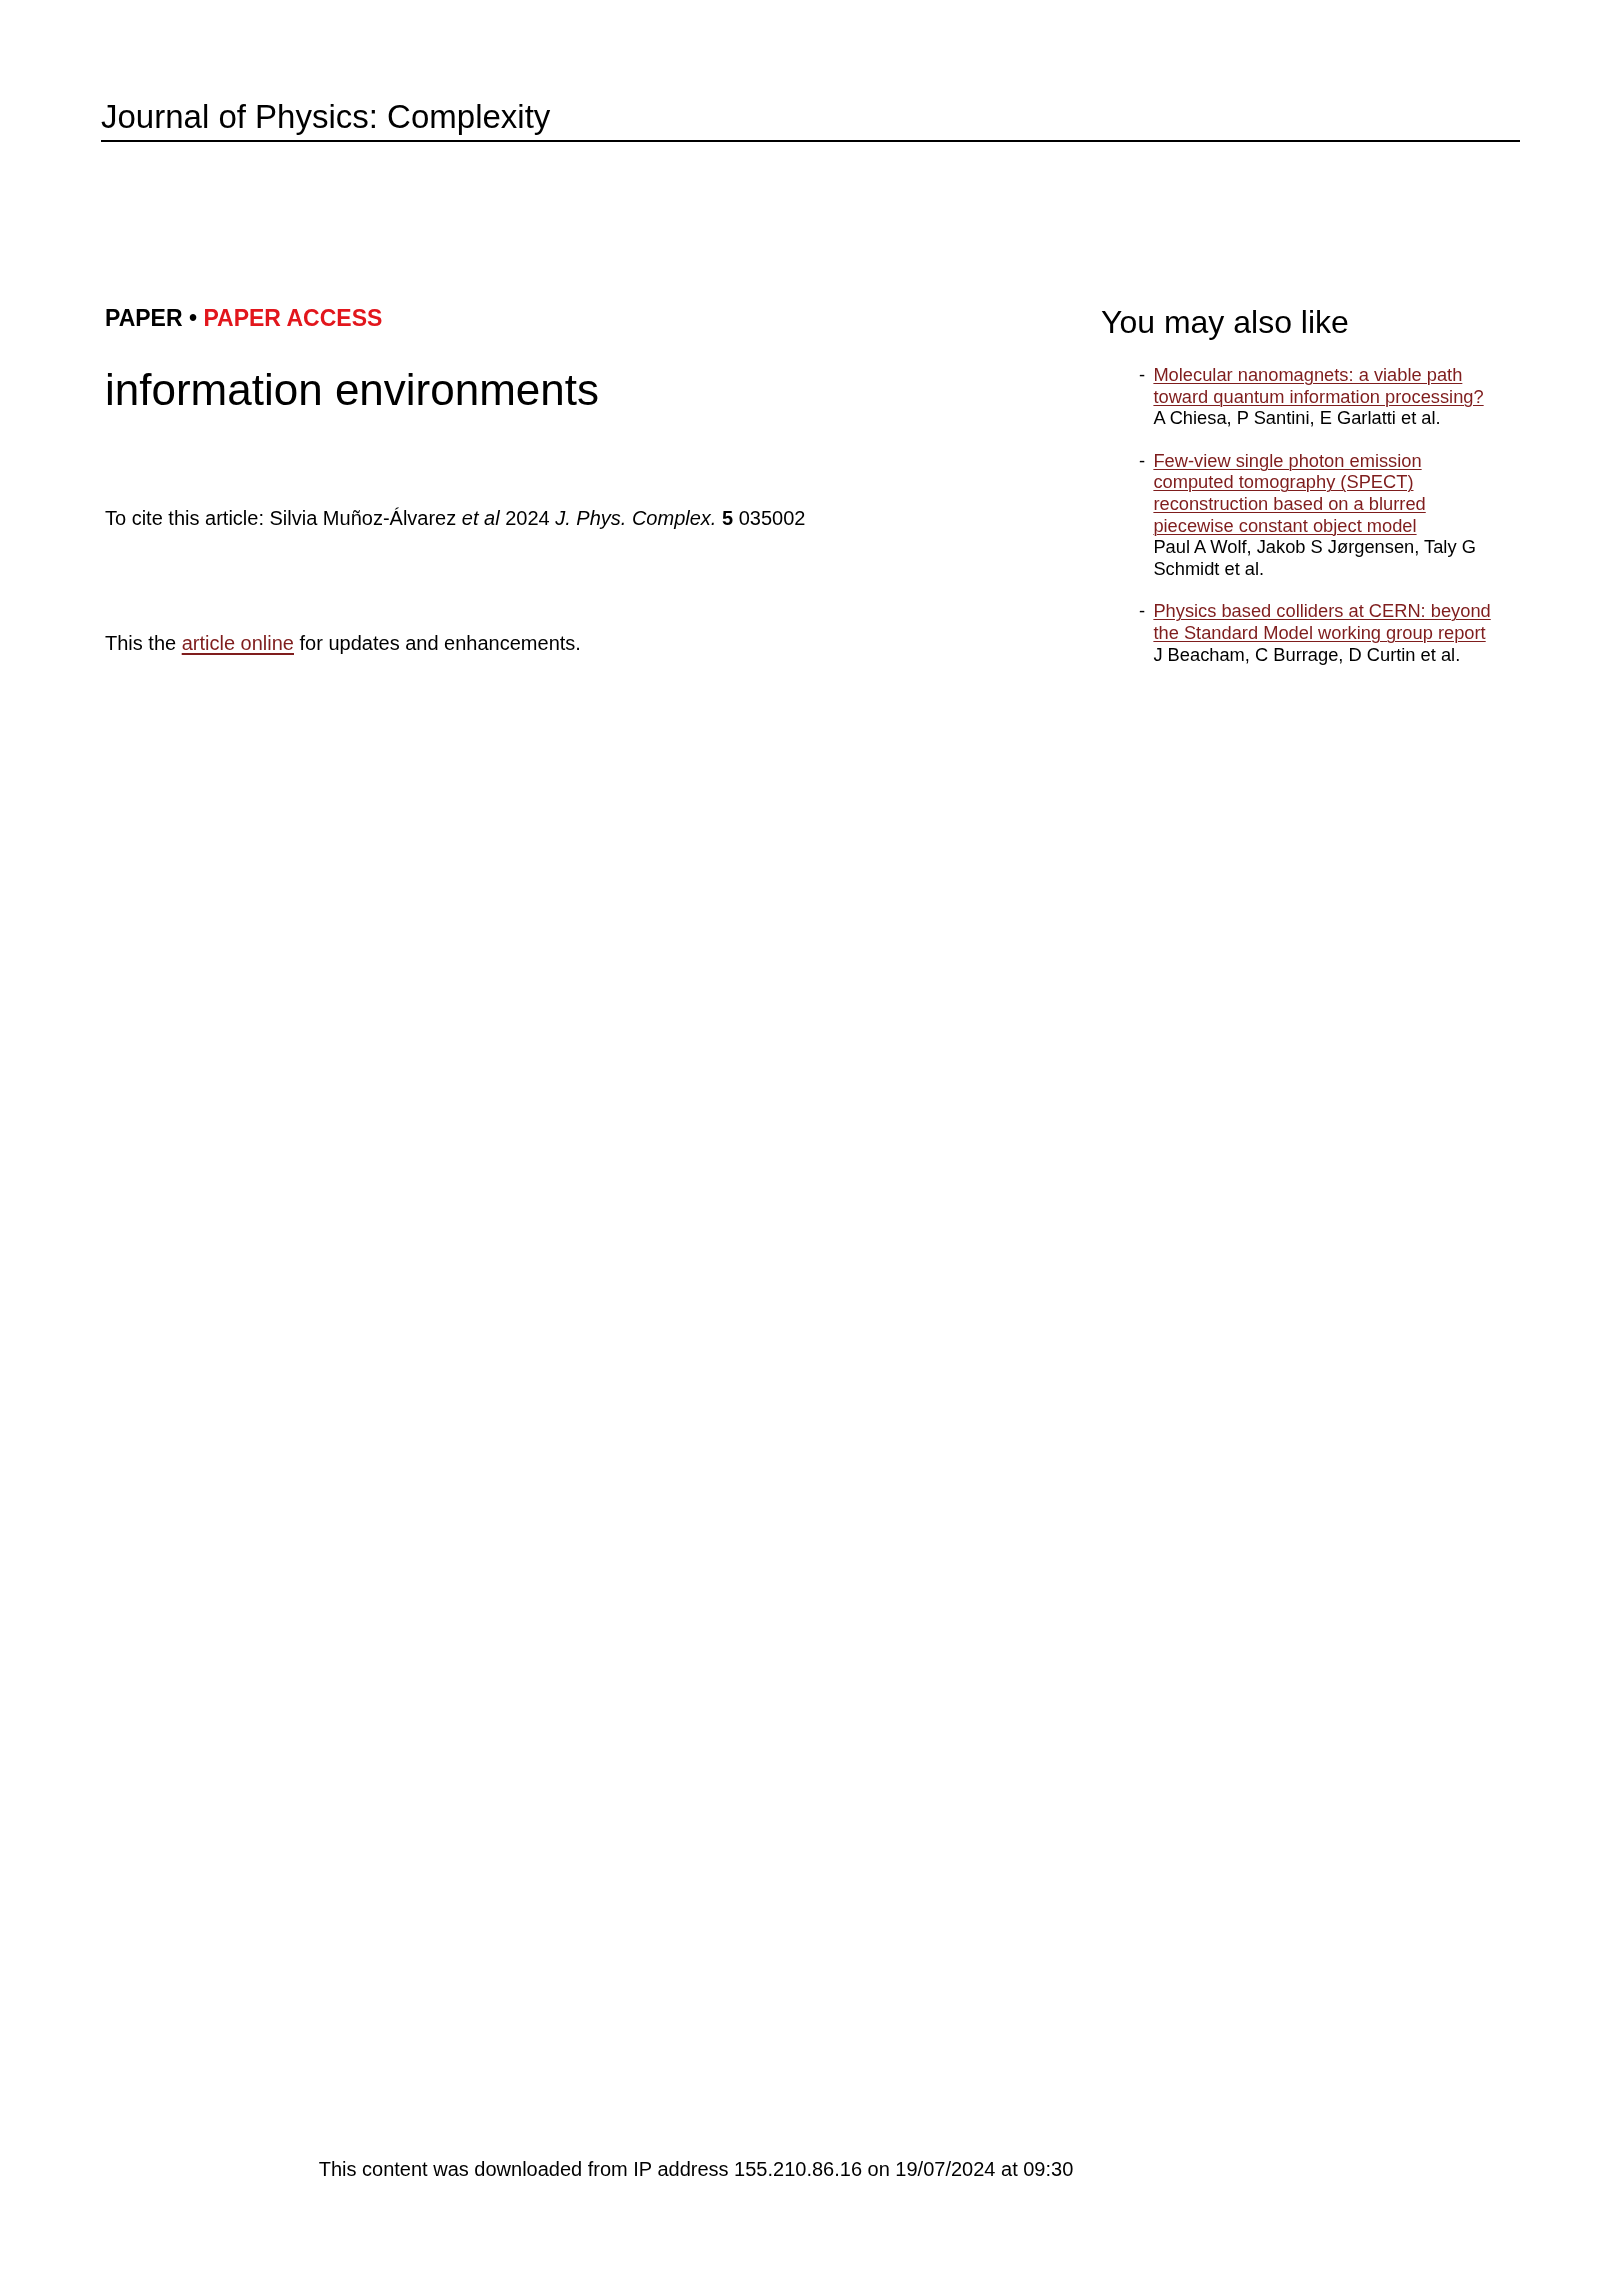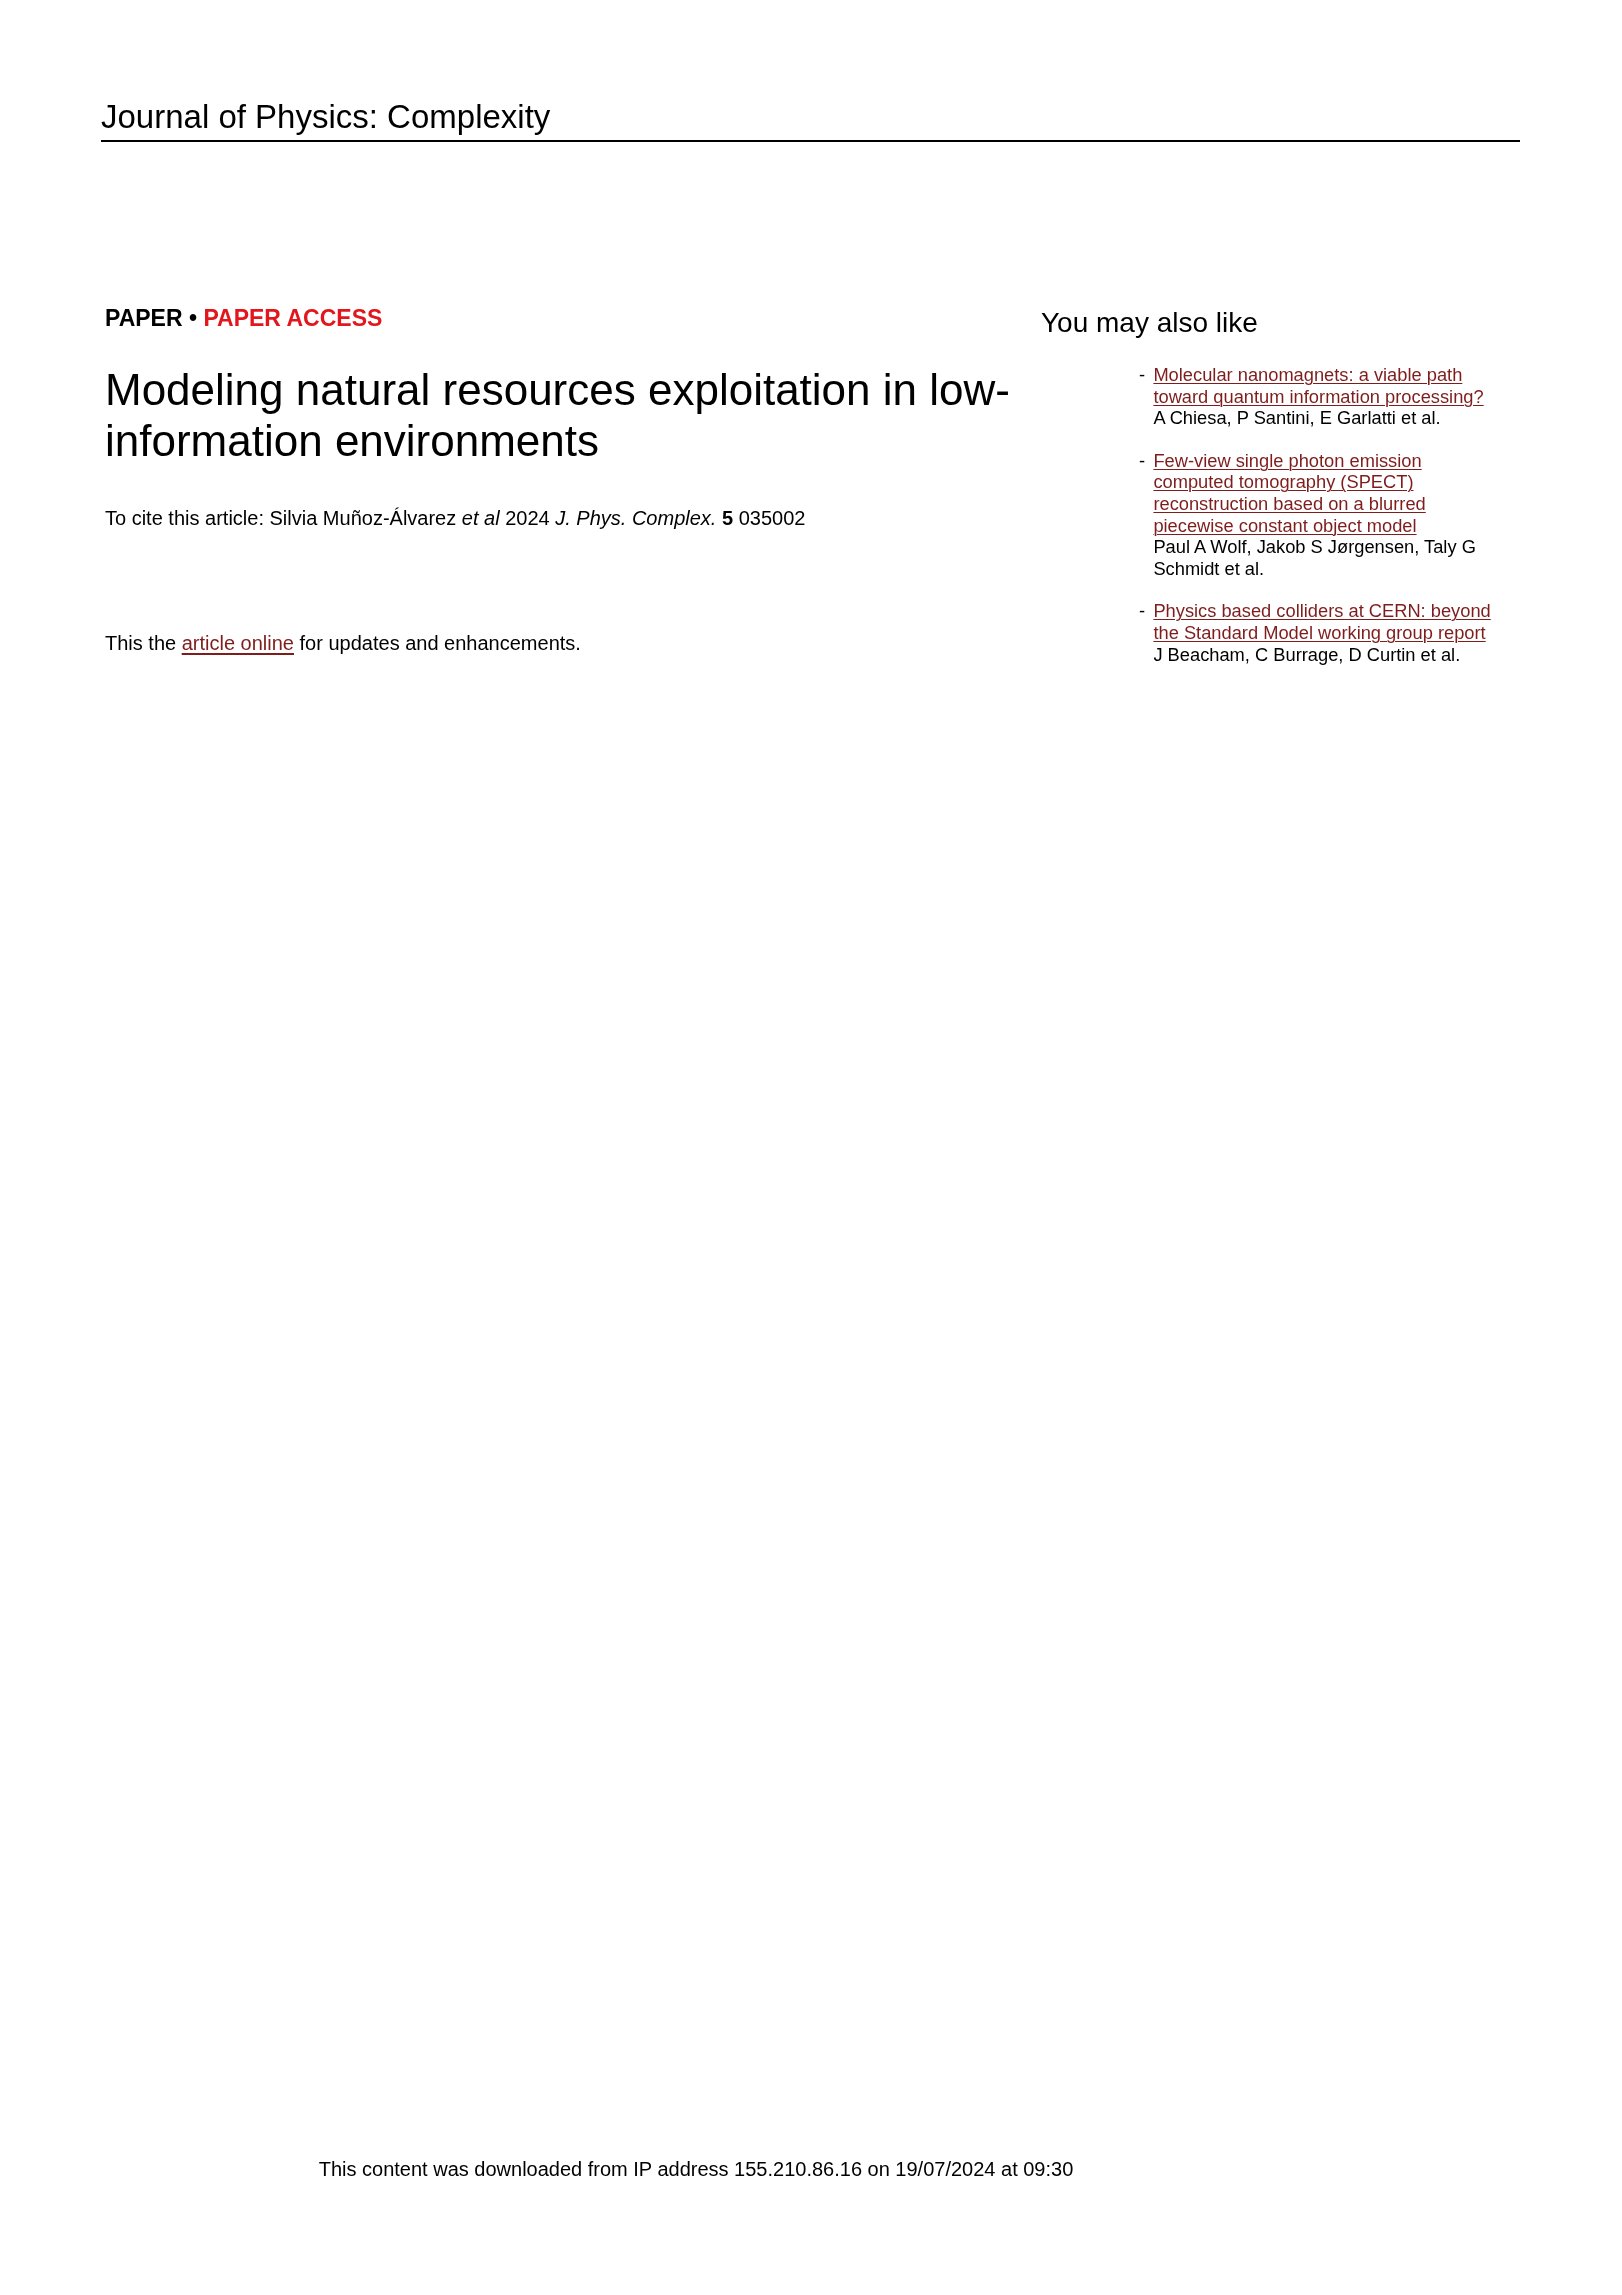--- a/index.html
+++ b/index.html
@@ -50,22 +50,22 @@
     }
     a.link {
       color: #7f1d1d;
       text-decoration: underline;
       text-decoration-thickness: 2px;
       text-underline-offset: 2.6px;
       cursor: pointer;
     }
 
     .related-heading {
-      left: 1041px; top: 304px;
-      font-size: 28px; line-height: 37px;
+      left: 1101px; top: 304px;
+      font-size: 32px; line-height: 37px;
     }
 
     .related-list {
       position: absolute;
       left: 1139px; top: 364px;
       width: 406px;
       font-size: 18.3px; line-height: 21.6px;
       margin: 0; padding: 0;
       list-style: none;
     }
@@ -93,21 +93,20 @@
 <body>
 
 <div class="abs journal-title">Journal of Physics: Complexity</div>
 <div class="header-rule"></div>
 
 <div class="abs paper-label">
   <span>PAPER</span><span> • </span><span class="open-access">PAPER ACCESS</span>
 </div>
 
 <div class="abs article-title">
-  <span class="line">Modeling natural resources exploitation in low-</span>
   <span class="line">information environments</span>
 </div>
 
 <div class="abs citation">
   <span>To cite this article: Silvia Muñoz-Álvarez </span><i>et al</i><span> 2024 </span><i>J. Phys. Complex.</i> <b>5</b><span> 035002</span>
 </div>
 
 <div class="abs view-online">
   <span>This the </span><a class="link">article online</a><span> for updates and enhancements.</span>
 </div>

